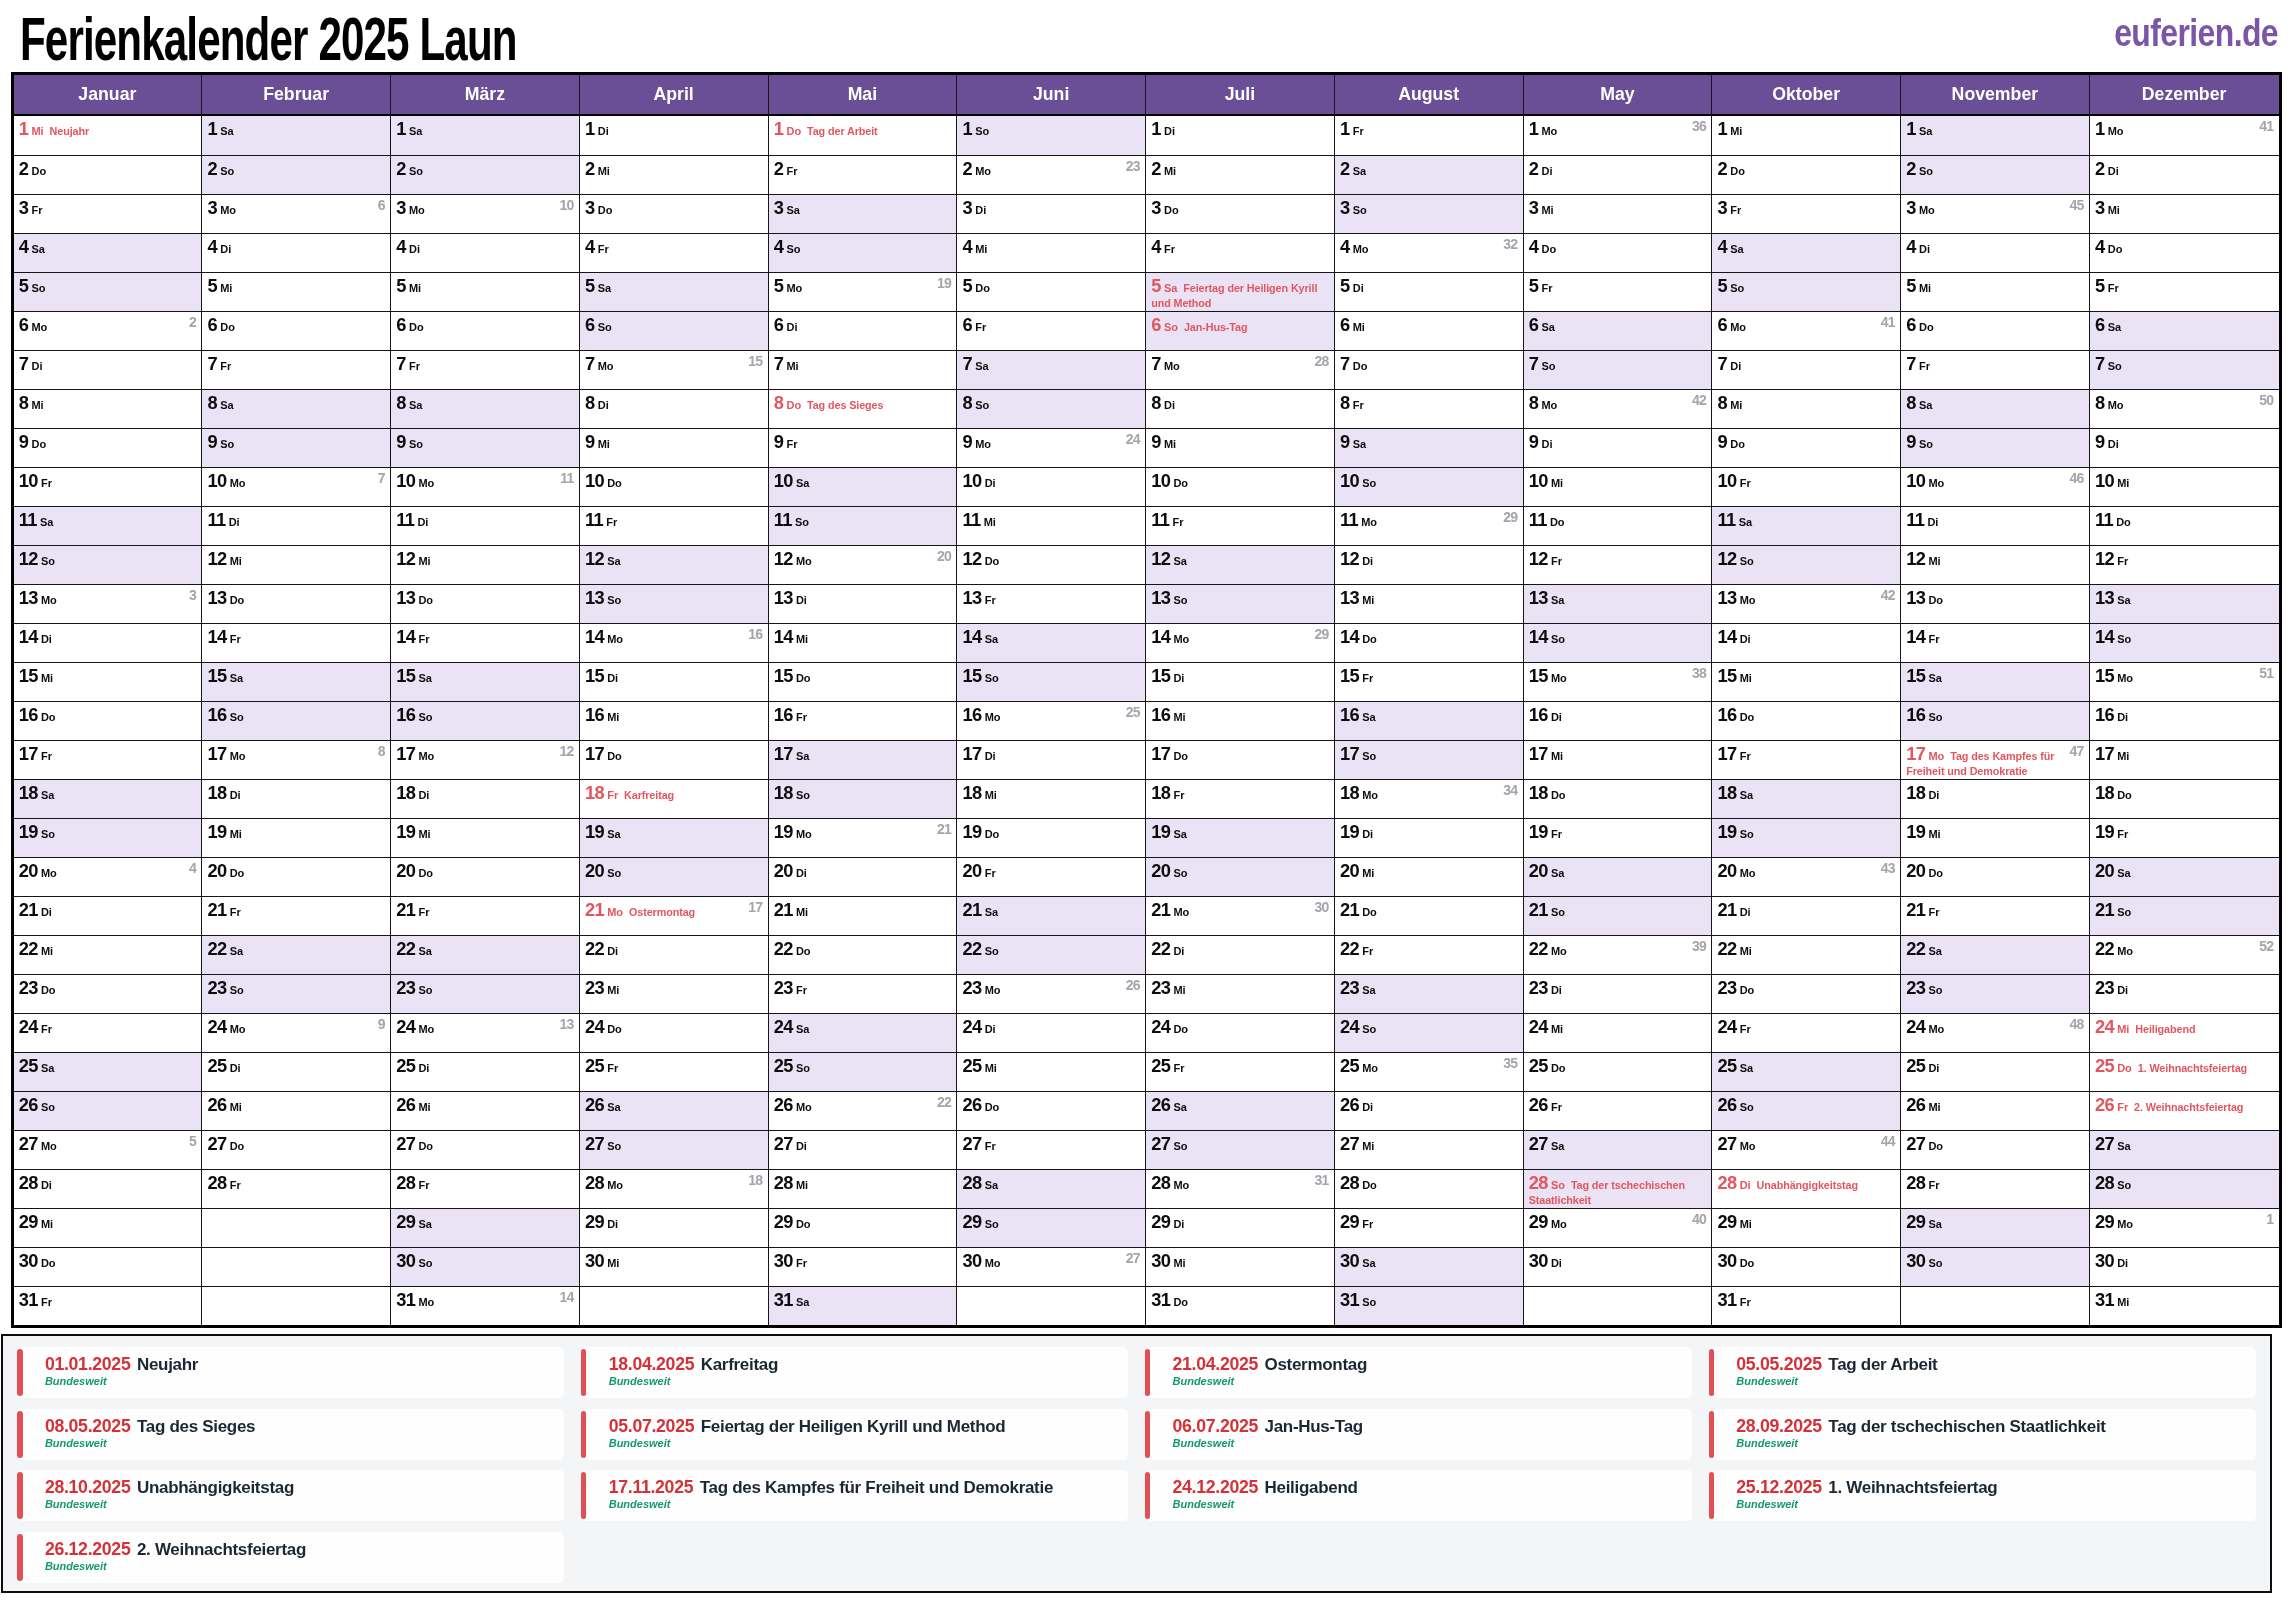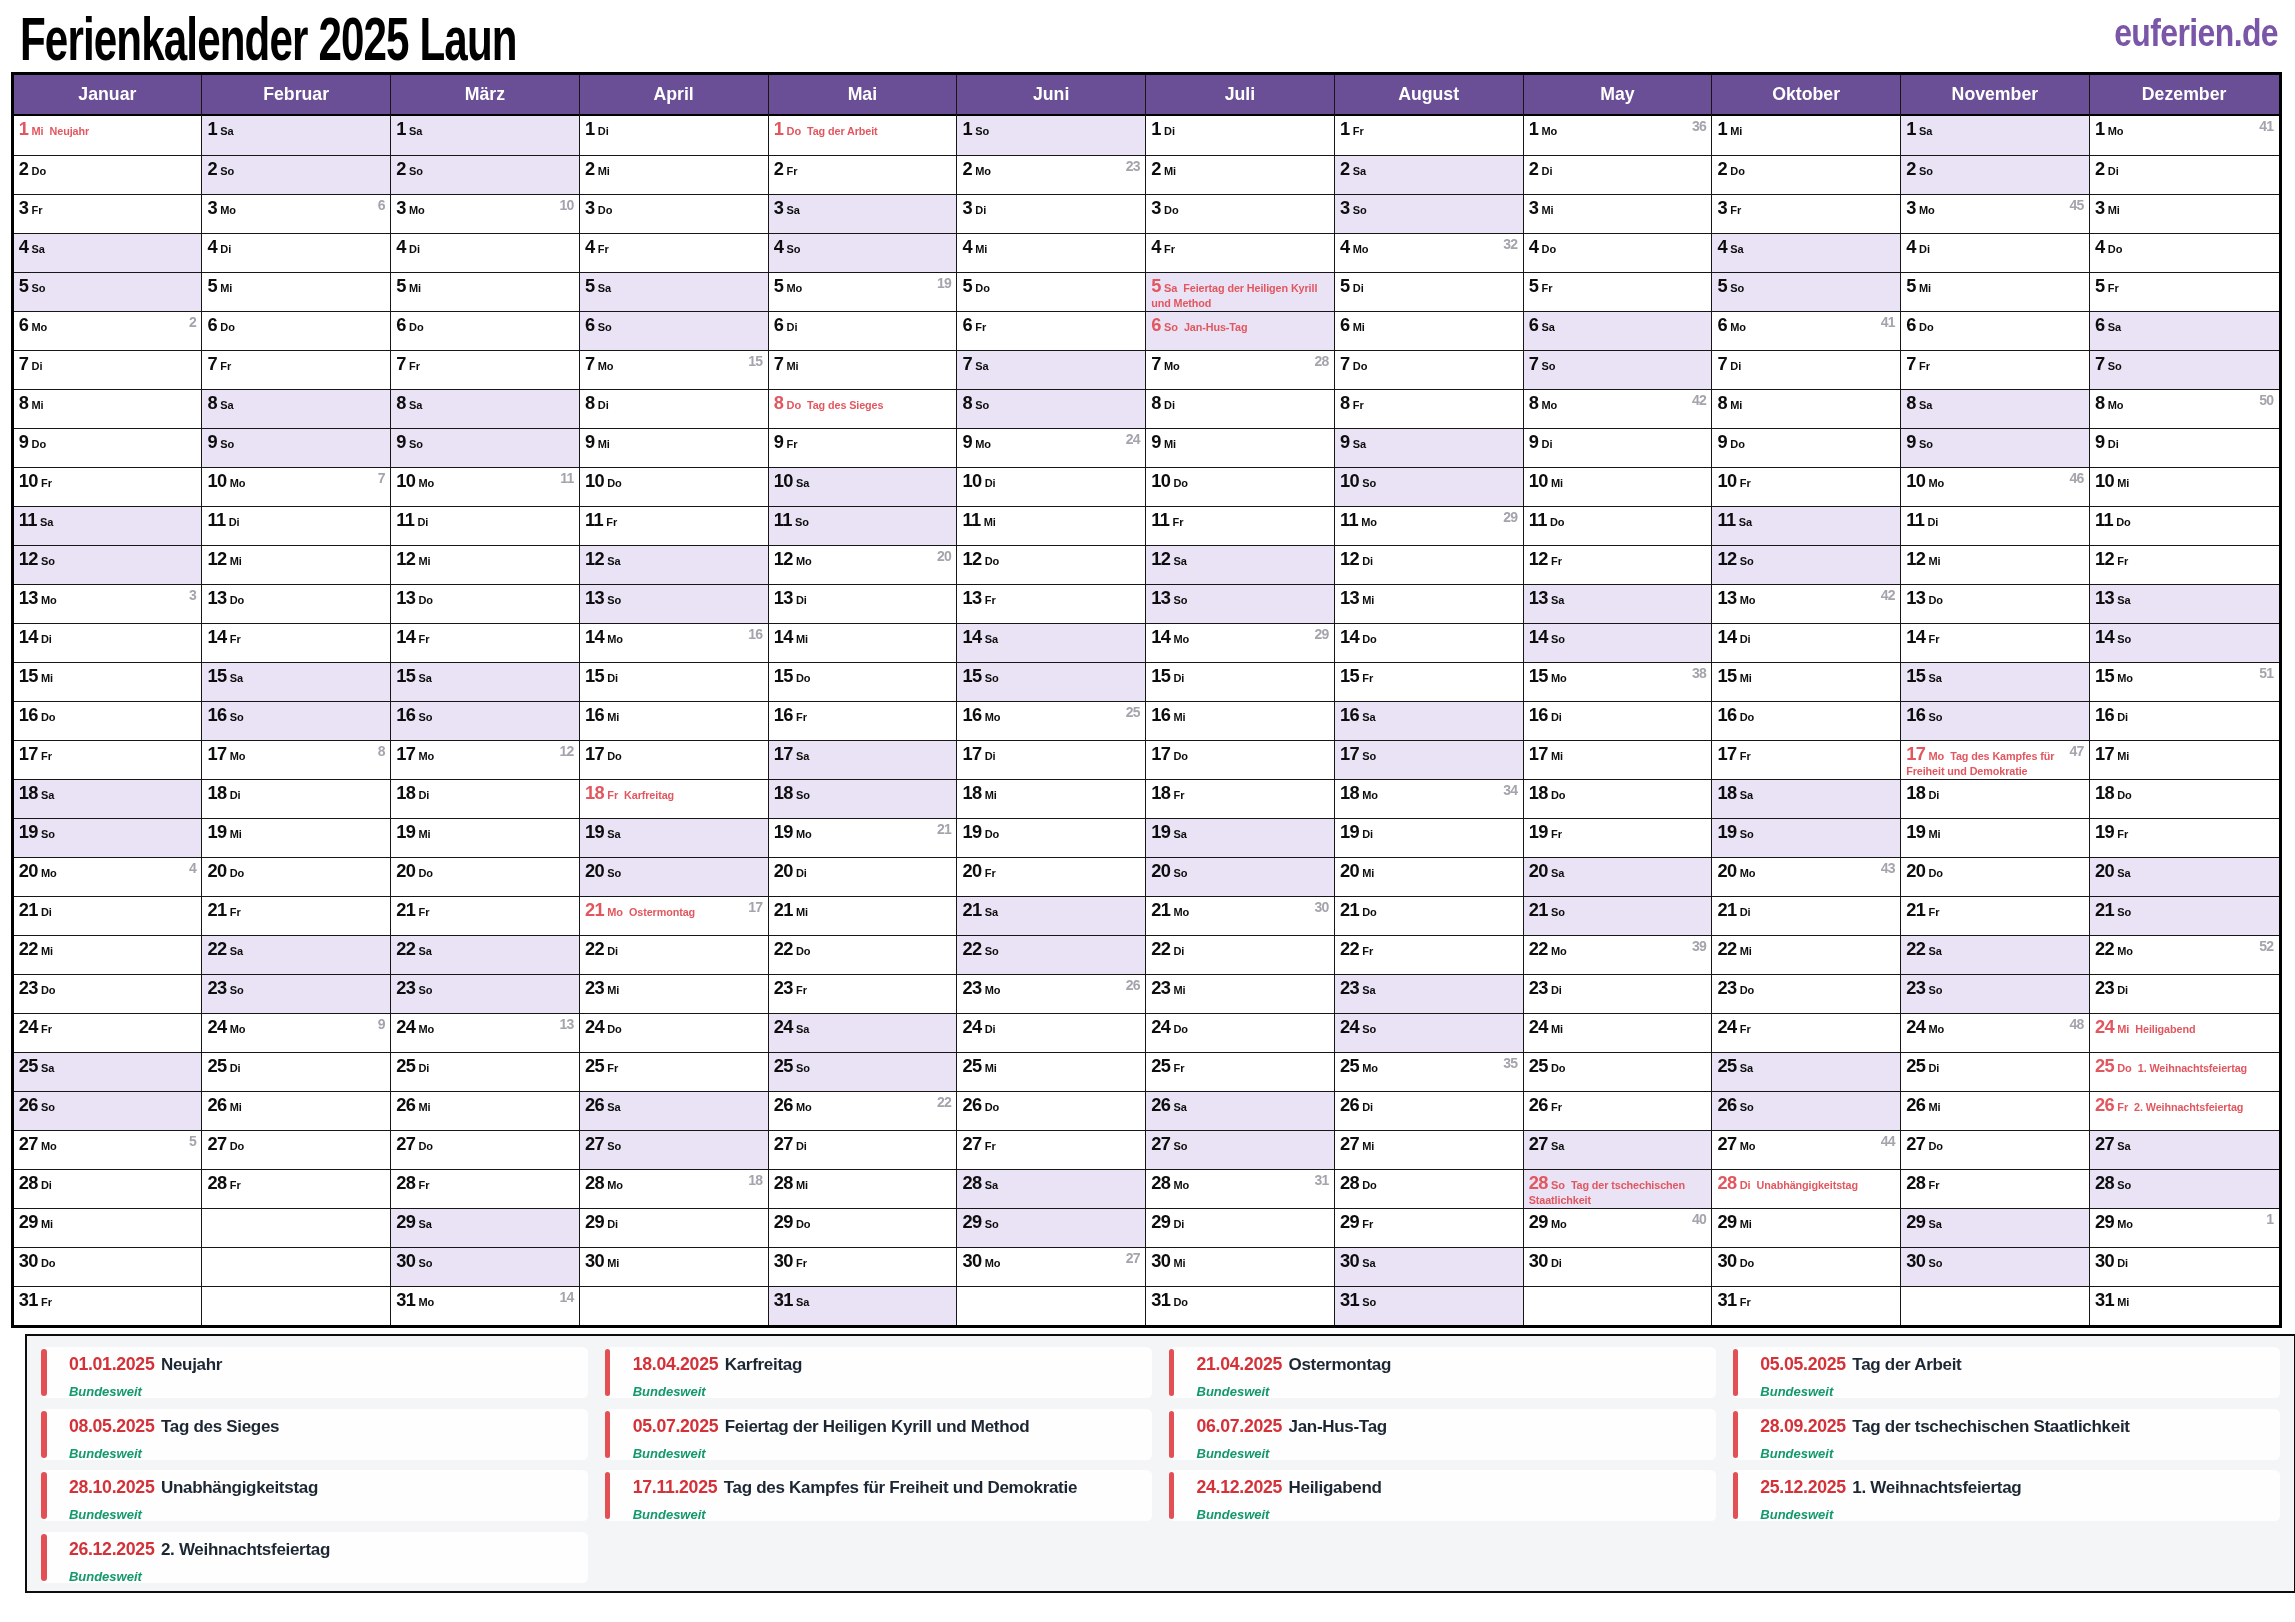--- a/index.html
+++ b/index.html
@@ -47,36 +47,36 @@
   }
   .day-cell + .day-cell{border-top:1.3px solid var(--grid-line);}
   .day-cell.weekend{background:var(--weekend-bg);}
   .day-cell.has-wk{padding-right:30px;}
   .dn{font-size:18.3px;font-weight:bold;letter-spacing:-0.7px;}
   .dw{font-size:11px;font-weight:bold;margin-left:3.3px;}
   .hol{font-size:10.8px;font-weight:bold;color:var(--holiday-red);margin-left:5.9px;letter-spacing:-0.1px;}
   .day-cell.holiday .dn,.day-cell.holiday .dw{color:var(--holiday-red);}
   .wk{position:absolute;top:3.3px;right:5.2px;font-size:14px;font-weight:bold;color:var(--week-gray);letter-spacing:-0.7px;}
   .legend{
-    position:absolute;left:25px;top:1334px;width:2271px;height:259px;
+    position:absolute;left:1px;top:1334px;width:2271px;height:259px;
     border:2.6px solid #0d0d0d;background:var(--legend-box-bg);
     padding:11px 14.4px;display:grid;grid-template-columns:repeat(4,1fr);
     grid-auto-rows:51px;gap:10.5px 17px;
   }
   .legend-card{
     position:relative;background:#fefefe;border-radius:5.2px;
     padding:7.2px 9.2px 5.9px 27.5px;
   }
   .legend-bar{
     position:absolute;left:0;top:2px;bottom:2px;width:5.2px;border-radius:3.3px;
     background:var(--legend-bar-red);
   }
   .ldate{font-size:17.7px;font-weight:bold;color:var(--legend-date-red);letter-spacing:-0.3px;}
   .lname{font-size:17px;font-weight:bold;color:var(--legend-name);margin-left:6.5px;letter-spacing:-0.3px;}
-  .lregion{display:block;margin-top:9px;font-size:13px;font-weight:bold;font-style:italic;color:var(--region-green);}
+  .lregion{display:block;margin-top:0;font-size:11px;font-weight:bold;font-style:italic;color:var(--region-green);}
 </style>
 </head>
 <body>
 
 <div class="page-title">Ferienkalender 2025 Laun</div>
 <div class="site-logo">euferien.de</div>
 
 <div class="calendar">
     <div class="month-col">
       <div class="month-header">Januar</div>

